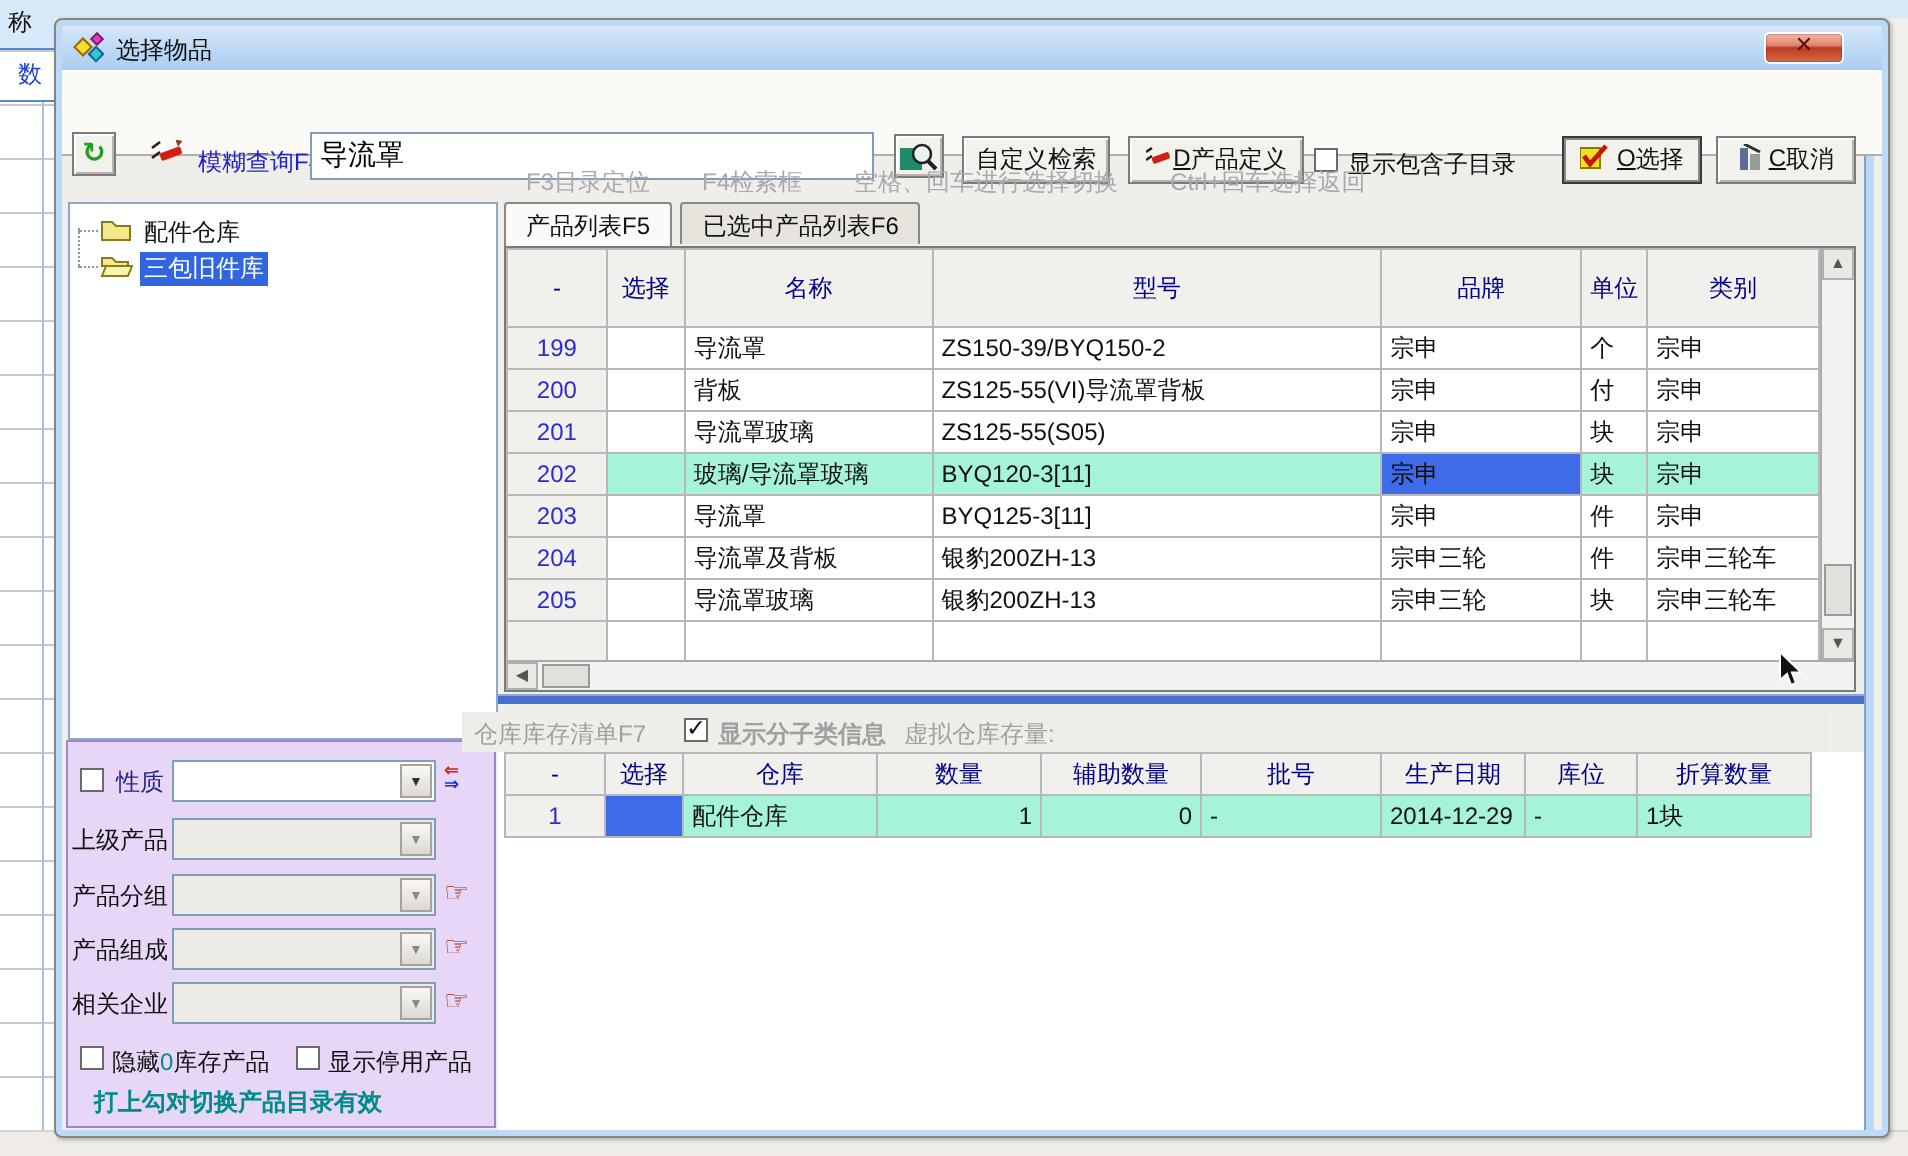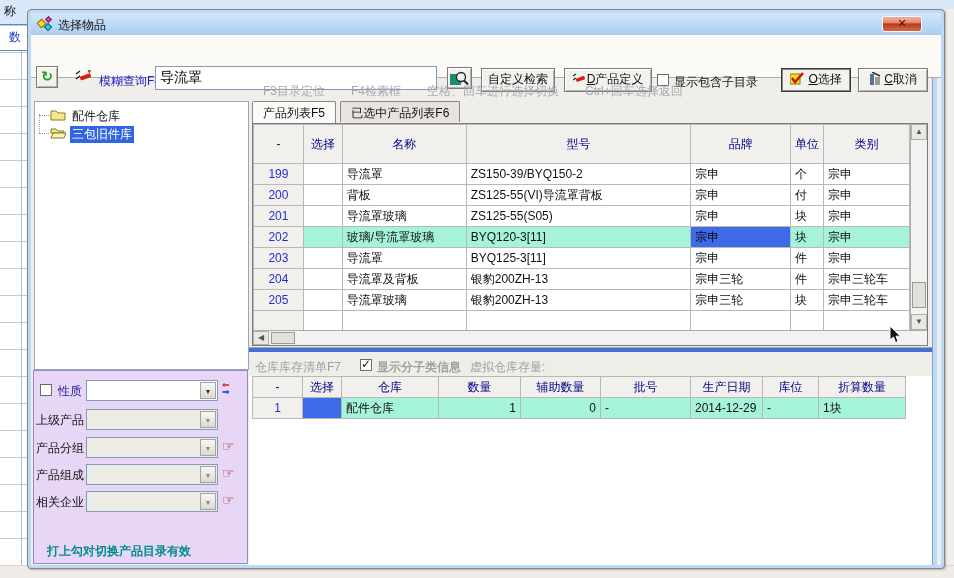--- a/index.html
+++ b/index.html
@@ -101,21 +101,21 @@
   .vscroll { position:absolute; right:0; top:0; width:17px; height:206px; background:#F2F2F0; border-left:1px solid #ABABAB; }
   .hscroll { position:absolute; left:0; bottom:0; width:674px; height:15px; background:#F2F2F0; border-top:1px solid #ABABAB; }
   .sbtn { position:absolute; background:#EAE8E3; border:1px solid #B0B0B0; color:#555; text-align:center; }
   .v-up { left:0; top:0; width:16px; height:16px; font-size:8px; line-height:14px; }
   .v-dn { left:0; bottom:0; width:16px; height:16px; font-size:8px; line-height:14px; }
   .v-thumb { position:absolute; left:1px; top:158px; width:14px; height:26px; background:#E2E0DB; border:1px solid #9A9A9A; }
   .h-lt { left:0; top:0; width:16px; height:14px; font-size:8px; line-height:12px; }
   .h-thumb { position:absolute; left:18px; top:1px; width:24px; height:12px; background:#E2E0DB; border:1px solid #9A9A9A; }
 
   .blue-split { position:absolute; left:218px; top:334px; width:688px; height:5px; background:#4A6FD0; border-top:1px solid #98A8BC; }
-  .stock-label-row { position:absolute; left:218px; top:343px; width:683px; height:20px; background:#EFEDE8; color:#A0A0A0; }
+  .stock-label-row { position:absolute; left:200px; top:343px; width:683px; height:20px; background:#EFEDE8; color:#A0A0A0; }
   .sl-title { position:absolute; left:6px; top:3px; }
   .sl-cb { position:absolute; left:111px; top:3px; width:12px; height:12px; }
   .sl-cb-lbl { position:absolute; left:128px; top:3px;font-weight:bold; }
   .sl-virtual { position:absolute; left:221px; top:3px; }
   .stock-area { position:absolute; left:218px; top:363px; width:683px; bottom:0; background:#fff; }
   .stock-table { position:absolute; left:3px; top:0; }
 
   .right-strip { position:absolute; left:901px; top:65px; width:5px; bottom:0; background:#BCD9F5; border-left:1px solid #7FA3CC; }
 
   .cursor { position:absolute; left:889px; top:326px; z-index:99; }
@@ -244,20 +244,26 @@
             <span class="combo-btn">▼</span>
           </span>
       <span class="hand-icon">☞</span>
     </div>
     <div class="frow" style="top:120px">
       <span class="flabel">相关企业</span>
       <span class="combo disabled">
             <span class="combo-btn">▼</span>
           </span>
       <span class="hand-icon">☞</span>
+    </div>
+    <div class="fcheck-row">
+      <span class="cb fc1"></span>
+      <span class="fc1-lbl"><span>隐藏</span><span class="num0">0</span><span>库存产品</span></span>
+      <span class="cb fc2"></span>
+      <span class="fc2-lbl">显示停用产品</span>
     </div>
     <div class="filter-hint">打上勾对切换产品目录有效</div>
   </div>
 
   <div class="hint-row">
     <span>F3目录定位</span><span>F4检索框</span><span>空格、回车进行选择切换</span><span>Ctrl+回车选择返回</span>
   </div>
 
   <div class="tabs">
     <span class="tab active">产品列表F5</span>

